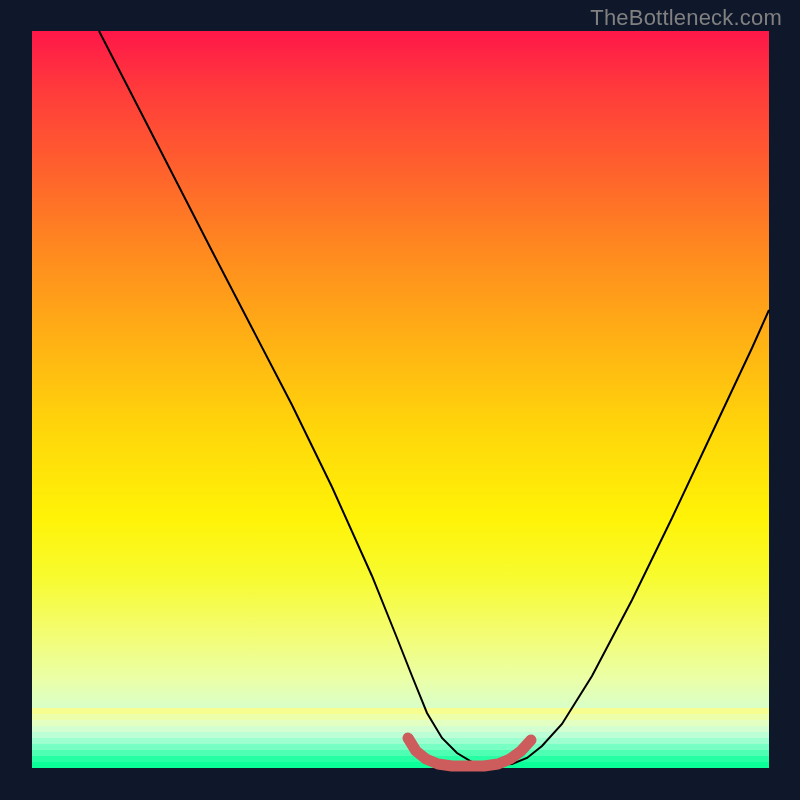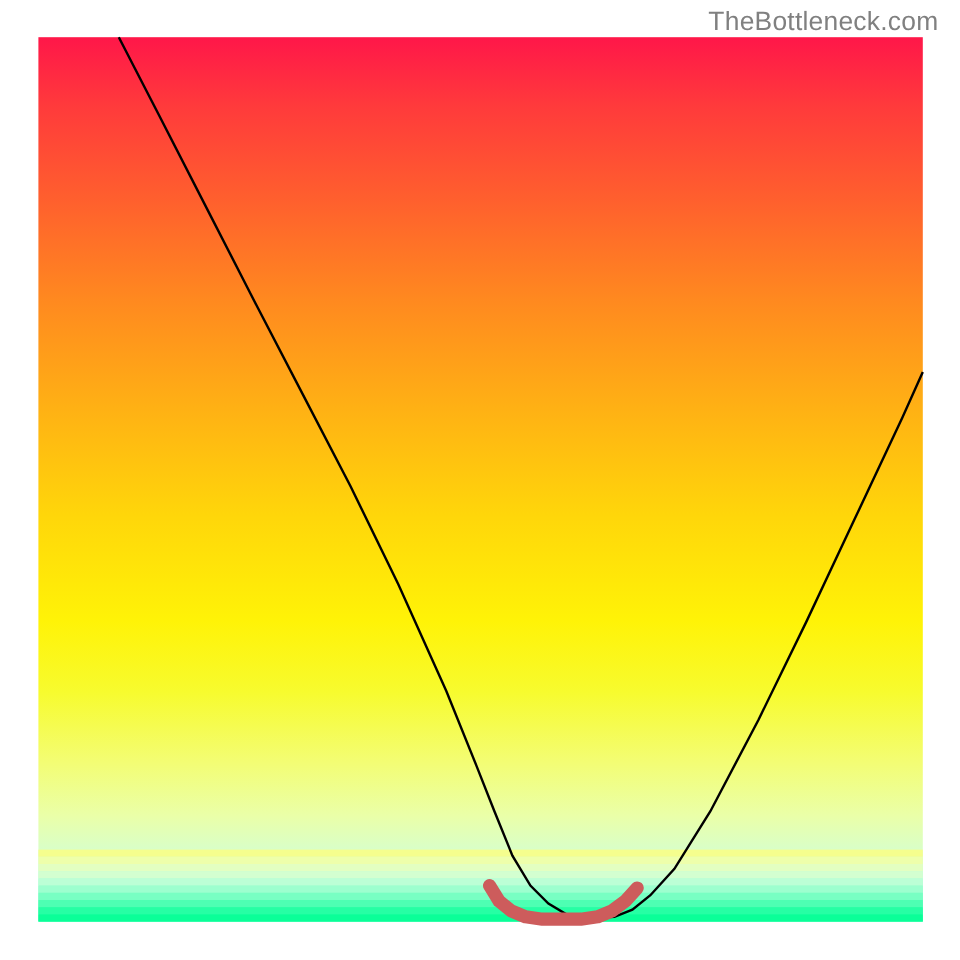--- a/index.html
+++ b/index.html
@@ -8,21 +8,21 @@
     width: 800px;
     height: 800px;
     background: #000000;
     font-family: Arial, Helvetica, sans-serif;
     overflow: hidden;
   }
   .chart-frame {
     position: relative;
     width: 800px;
     height: 800px;
-    background: #ffffff;
+    background: #0f172a;
   }
   .plot-area {
     position: absolute;
     left: 32px;
     top: 31px;
     width: 737px;
     height: 737px;
     background: linear-gradient(to bottom,
       #ff1749 0%,
       #ff3b3b 8%,

